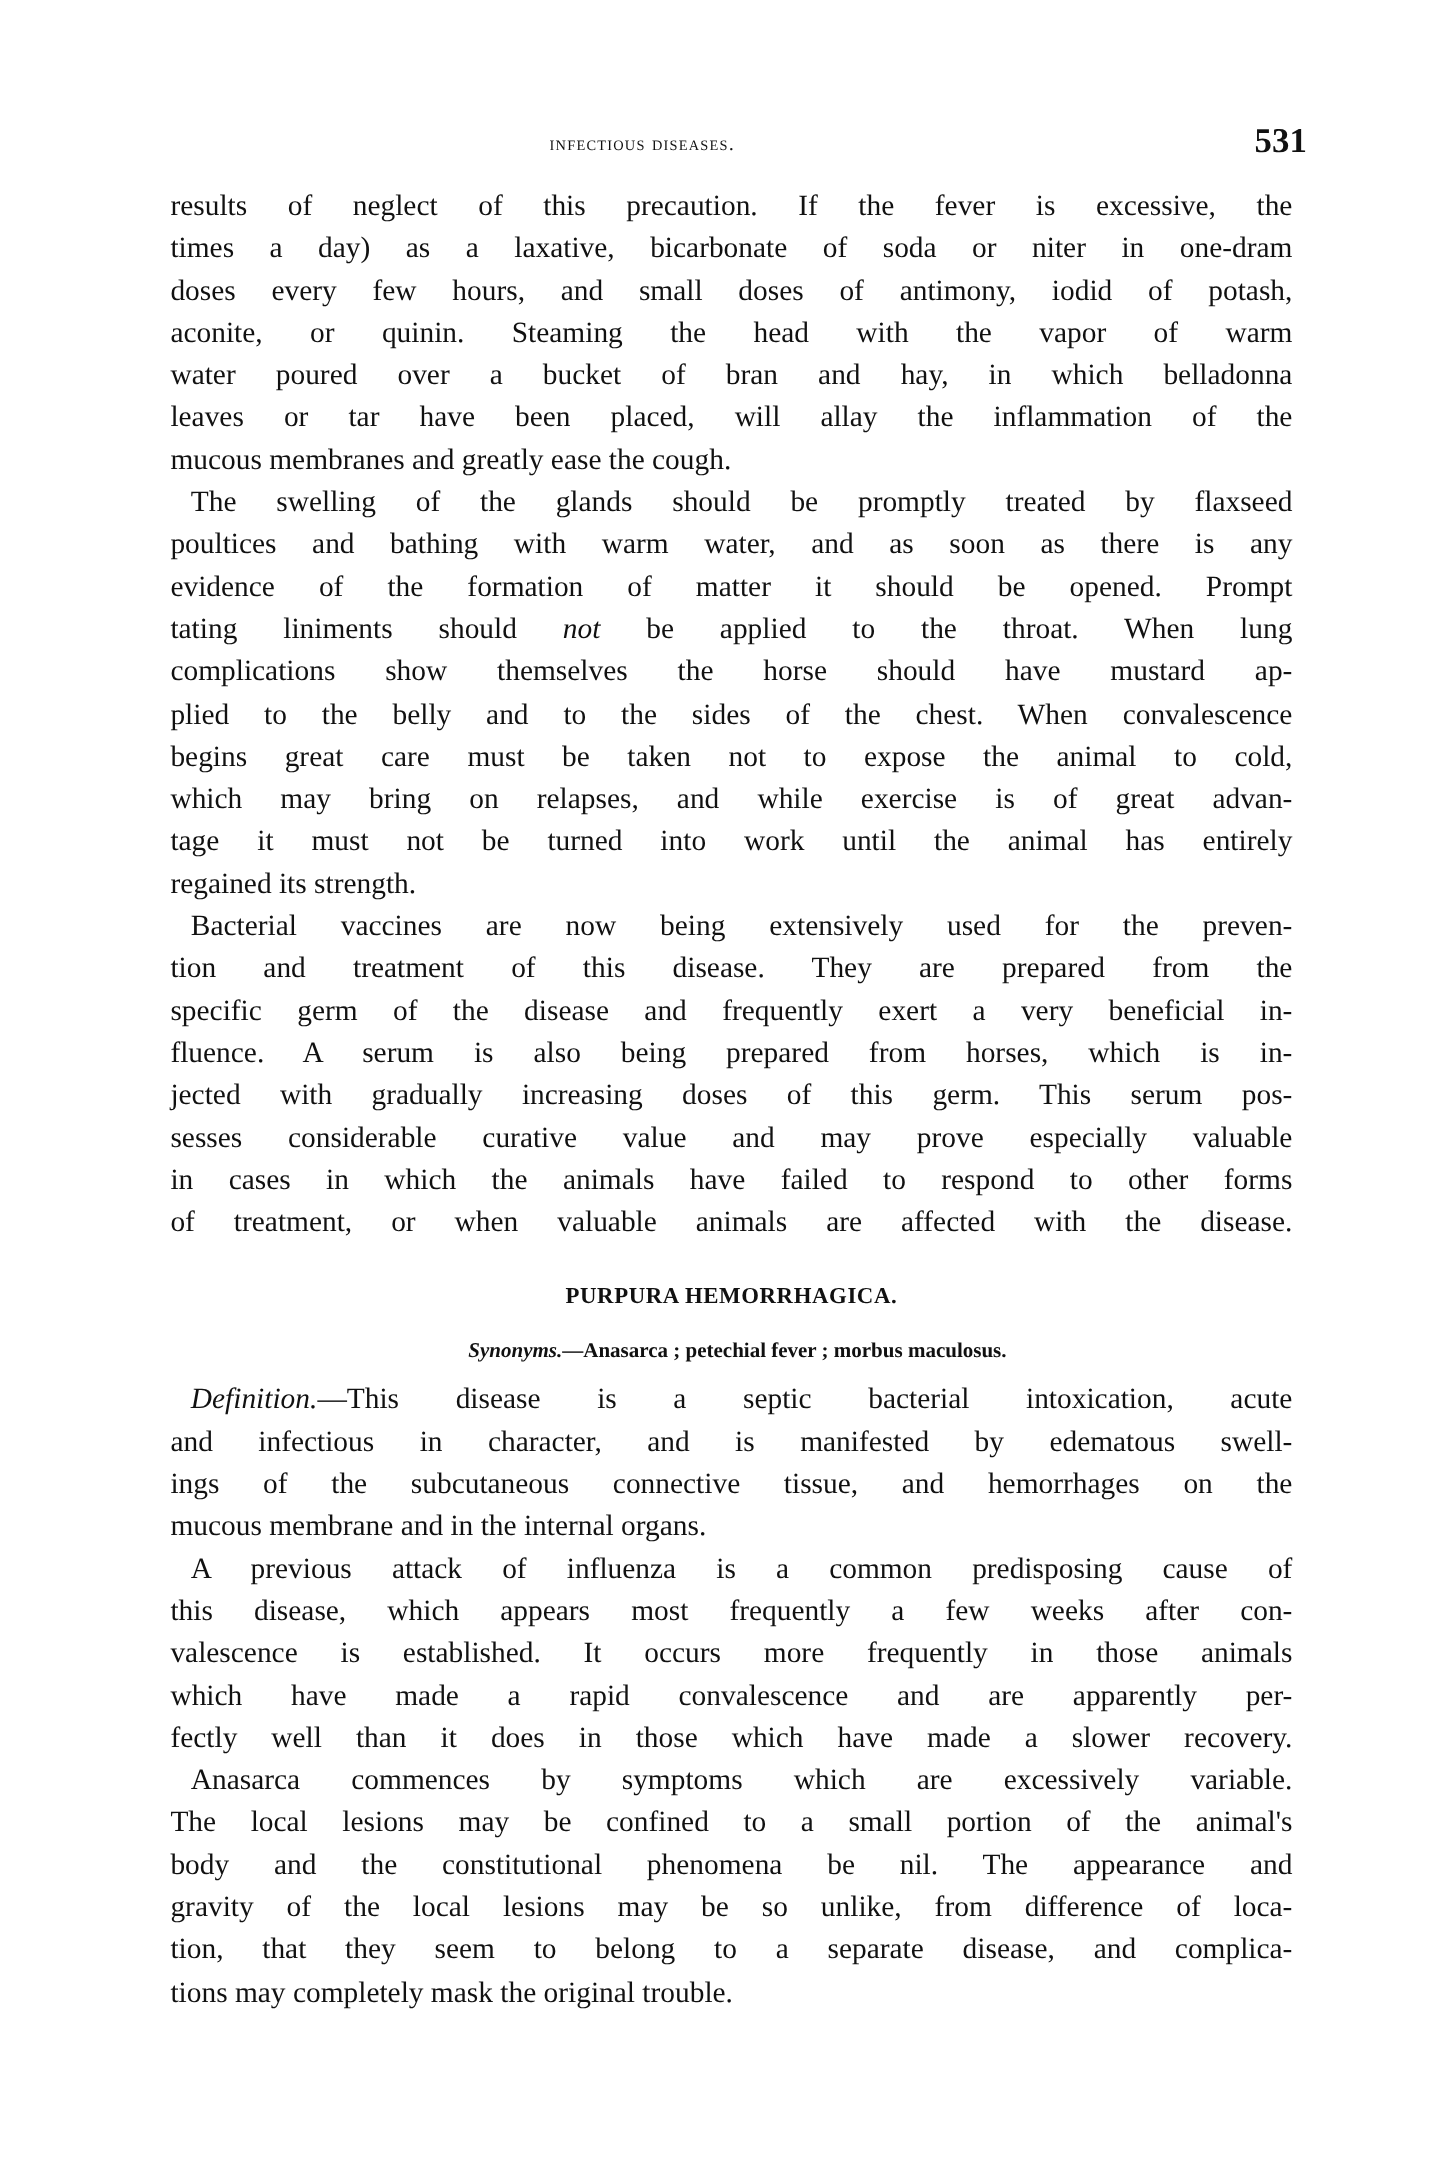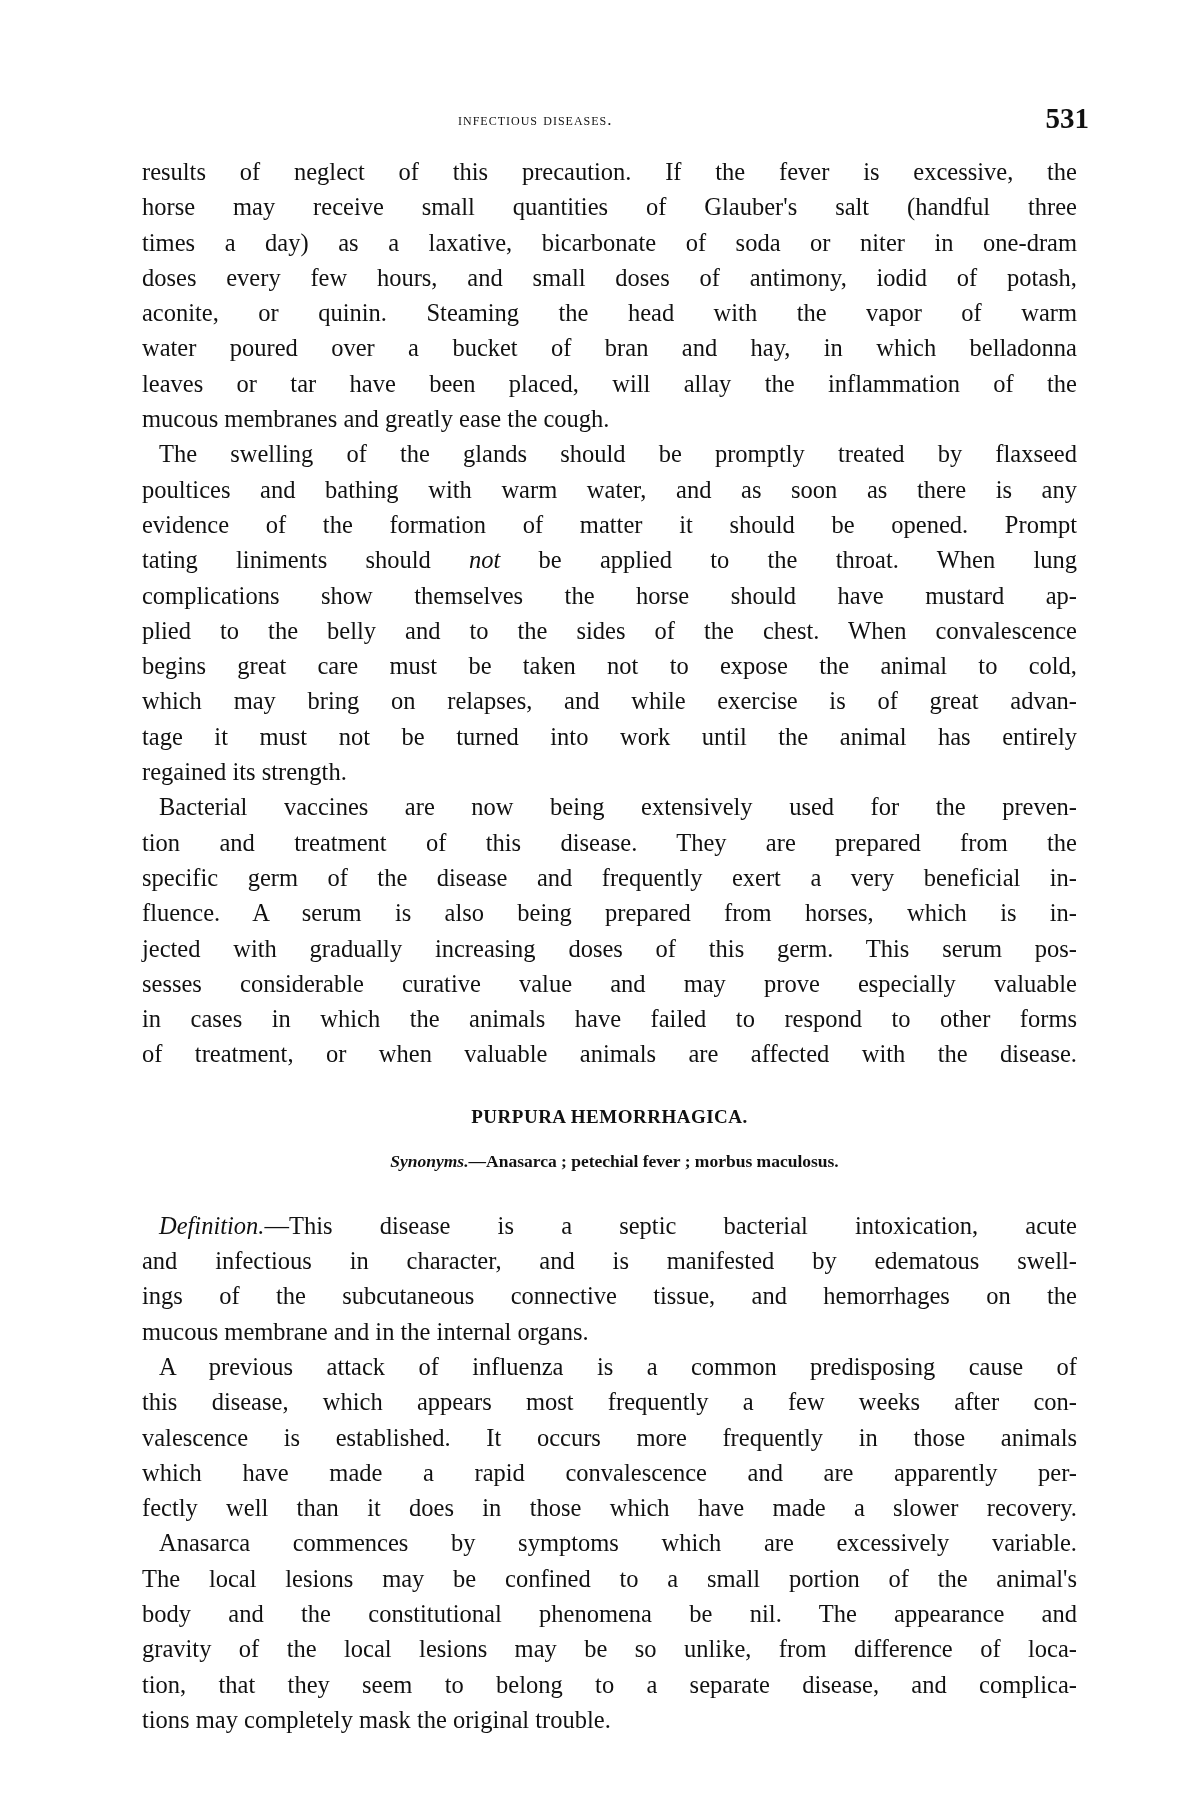--- a/index.html
+++ b/index.html
@@ -78,41 +78,40 @@
       margin-top: 14px;
       height: 30px;
       line-height: 30px;
       padding-left: 10px;
       font-weight: bold;
     }
     .synonyms .lead {
       font-style: italic;
     }
     .definition-block {
-      margin-top: 32px;
+      margin-top: 8px;
     }
     em.it {
       font-style: italic;
     }
   </style>
 </head>
 <body>
 
 <div class="page">
 
   <div class="running-head">
     <span class="running-title">INFECTIOUS DISEASES.</span>
     <span class="folio">531</span>
   </div>
 
   <div class="body-text">
 
     <p class="para">
       <span class="line">results of neglect of this precaution.  If the fever is excessive, the</span>
-      <span class="line">horse may receive small quantities of Glauber's salt (handful three</span>
       <span class="line">times a day) as a laxative, bicarbonate of soda or niter in one-dram</span>
       <span class="line">doses every few hours, and small doses of antimony, iodid of potash,</span>
       <span class="line">aconite, or quinin.  Steaming the head with the vapor of warm</span>
       <span class="line">water poured over a bucket of bran and hay, in which belladonna</span>
       <span class="line">leaves or tar have been placed, will allay the inflammation of the</span>
       <span class="line last">mucous membranes and greatly ease the cough.</span>
     </p>
 
     <p class="para">
       <span class="line indent">The swelling of the glands should be promptly treated by flaxseed</span>

